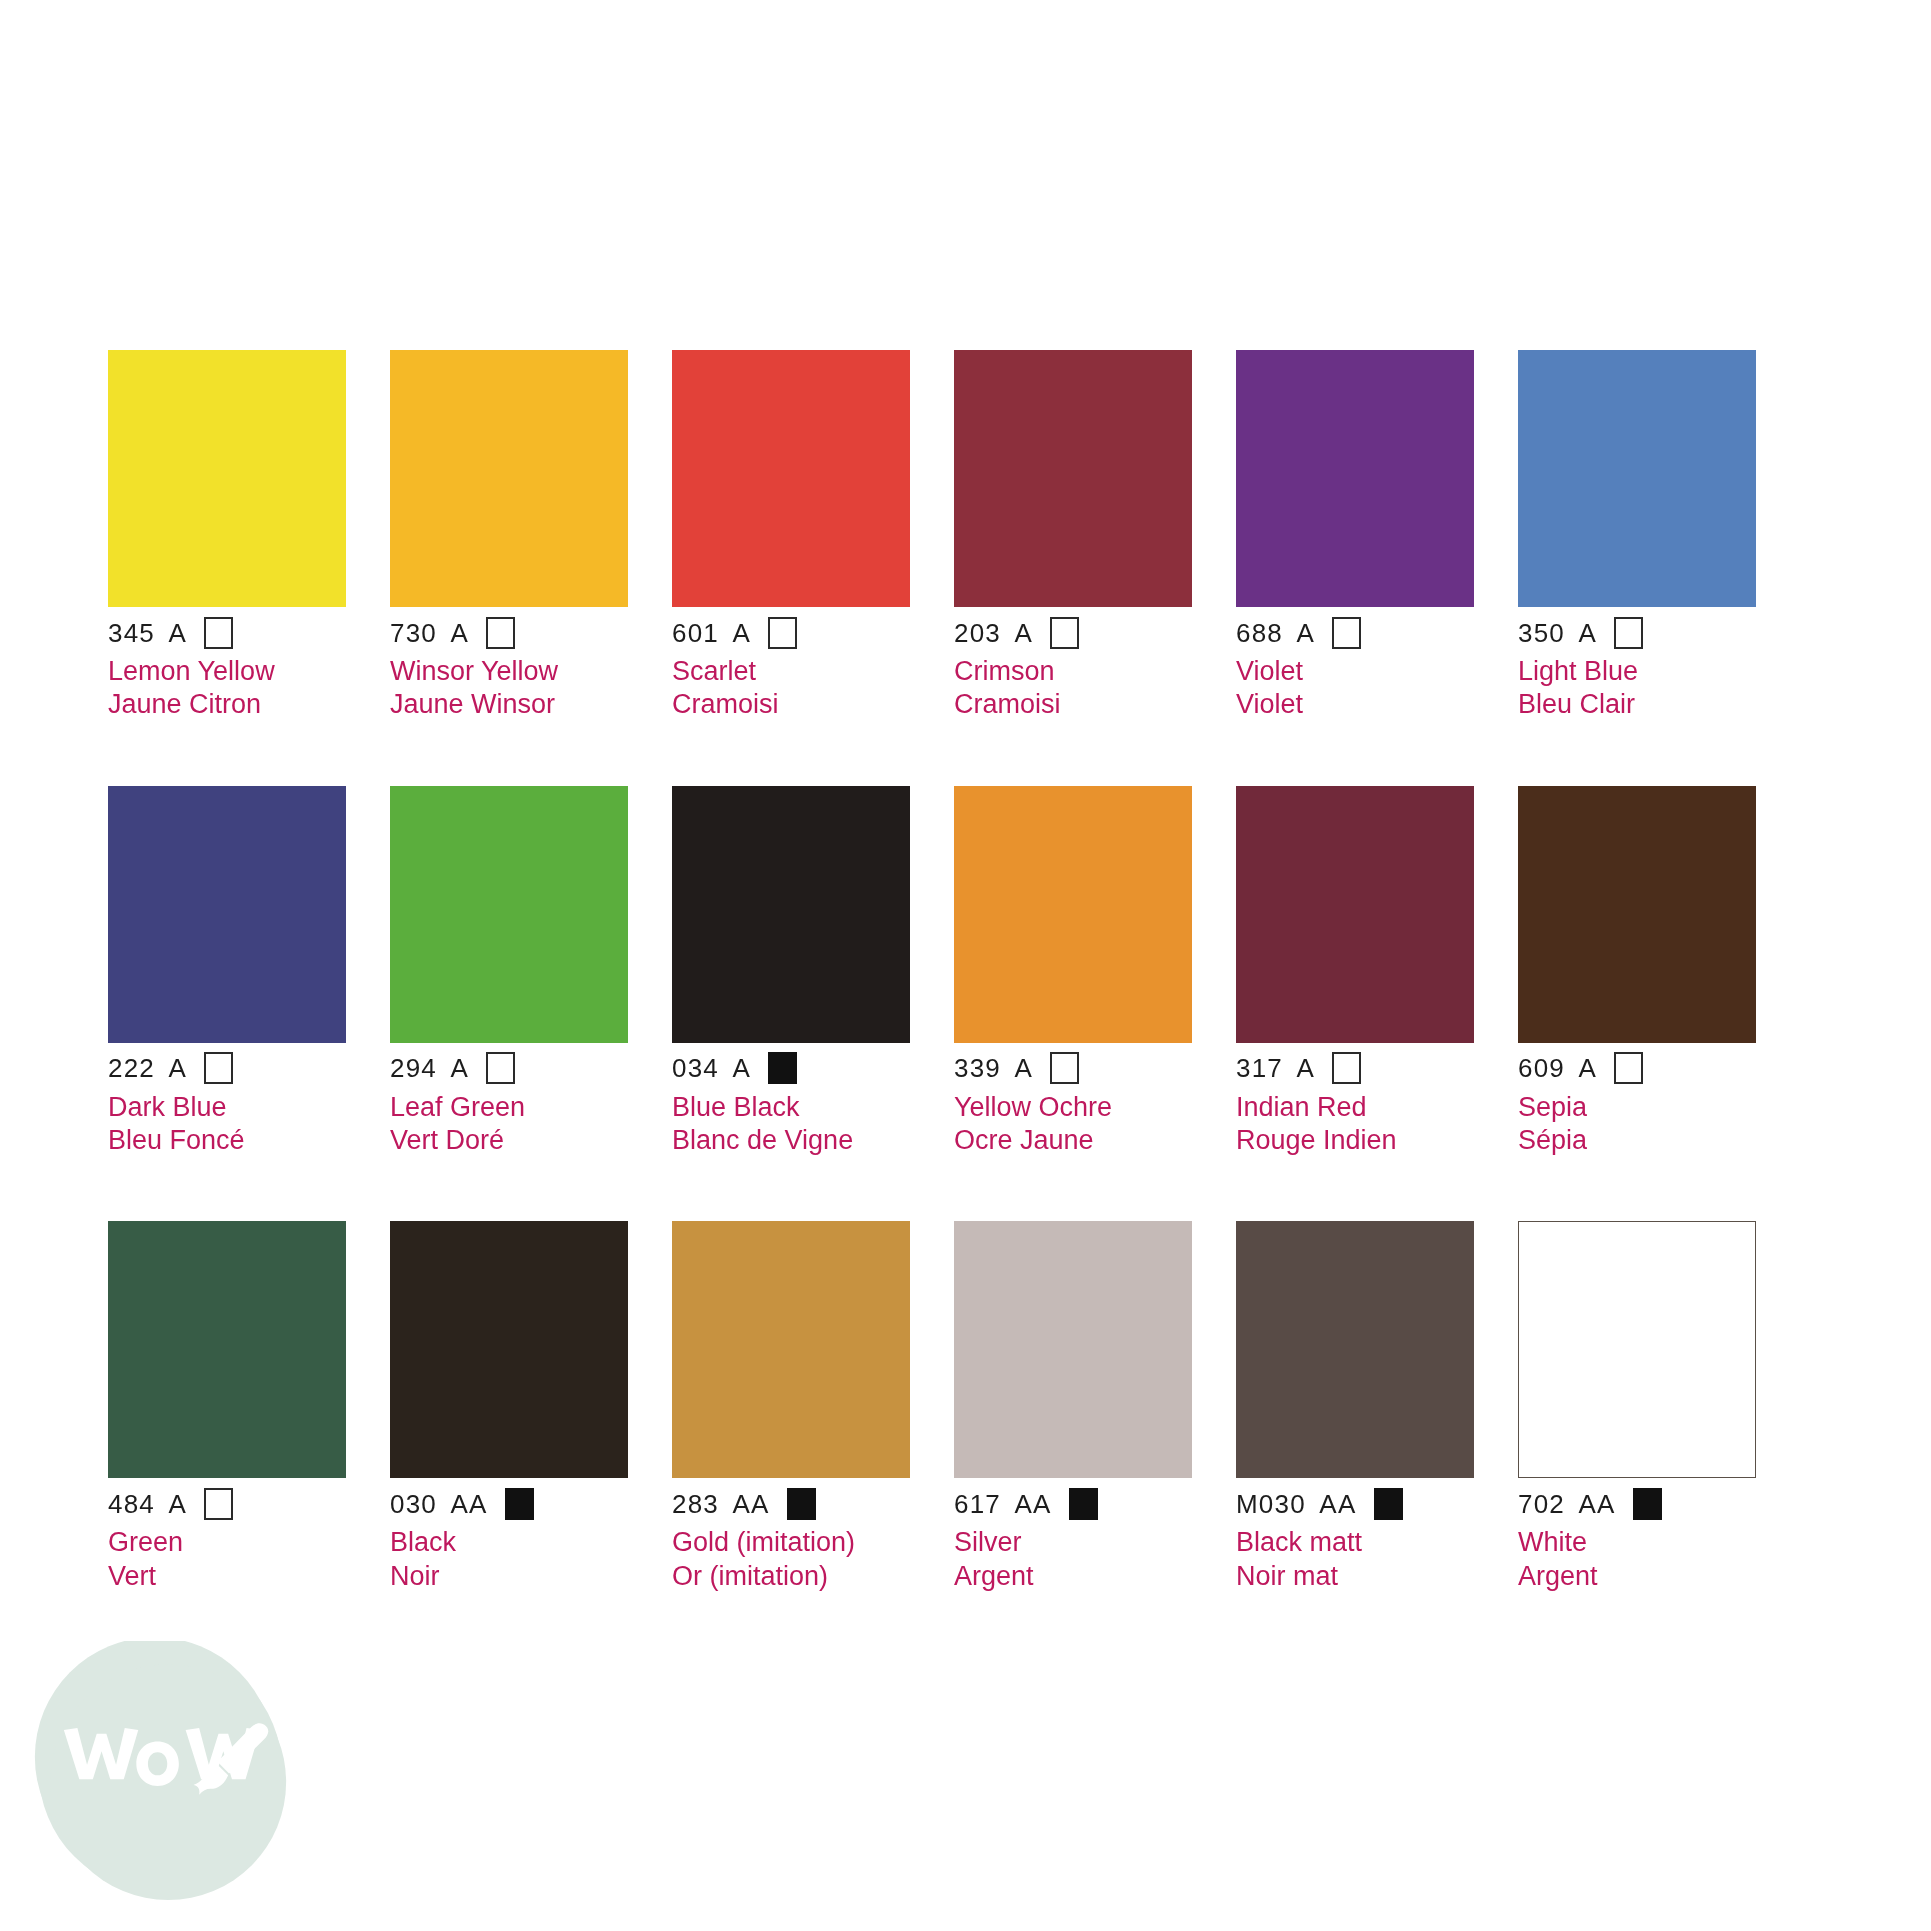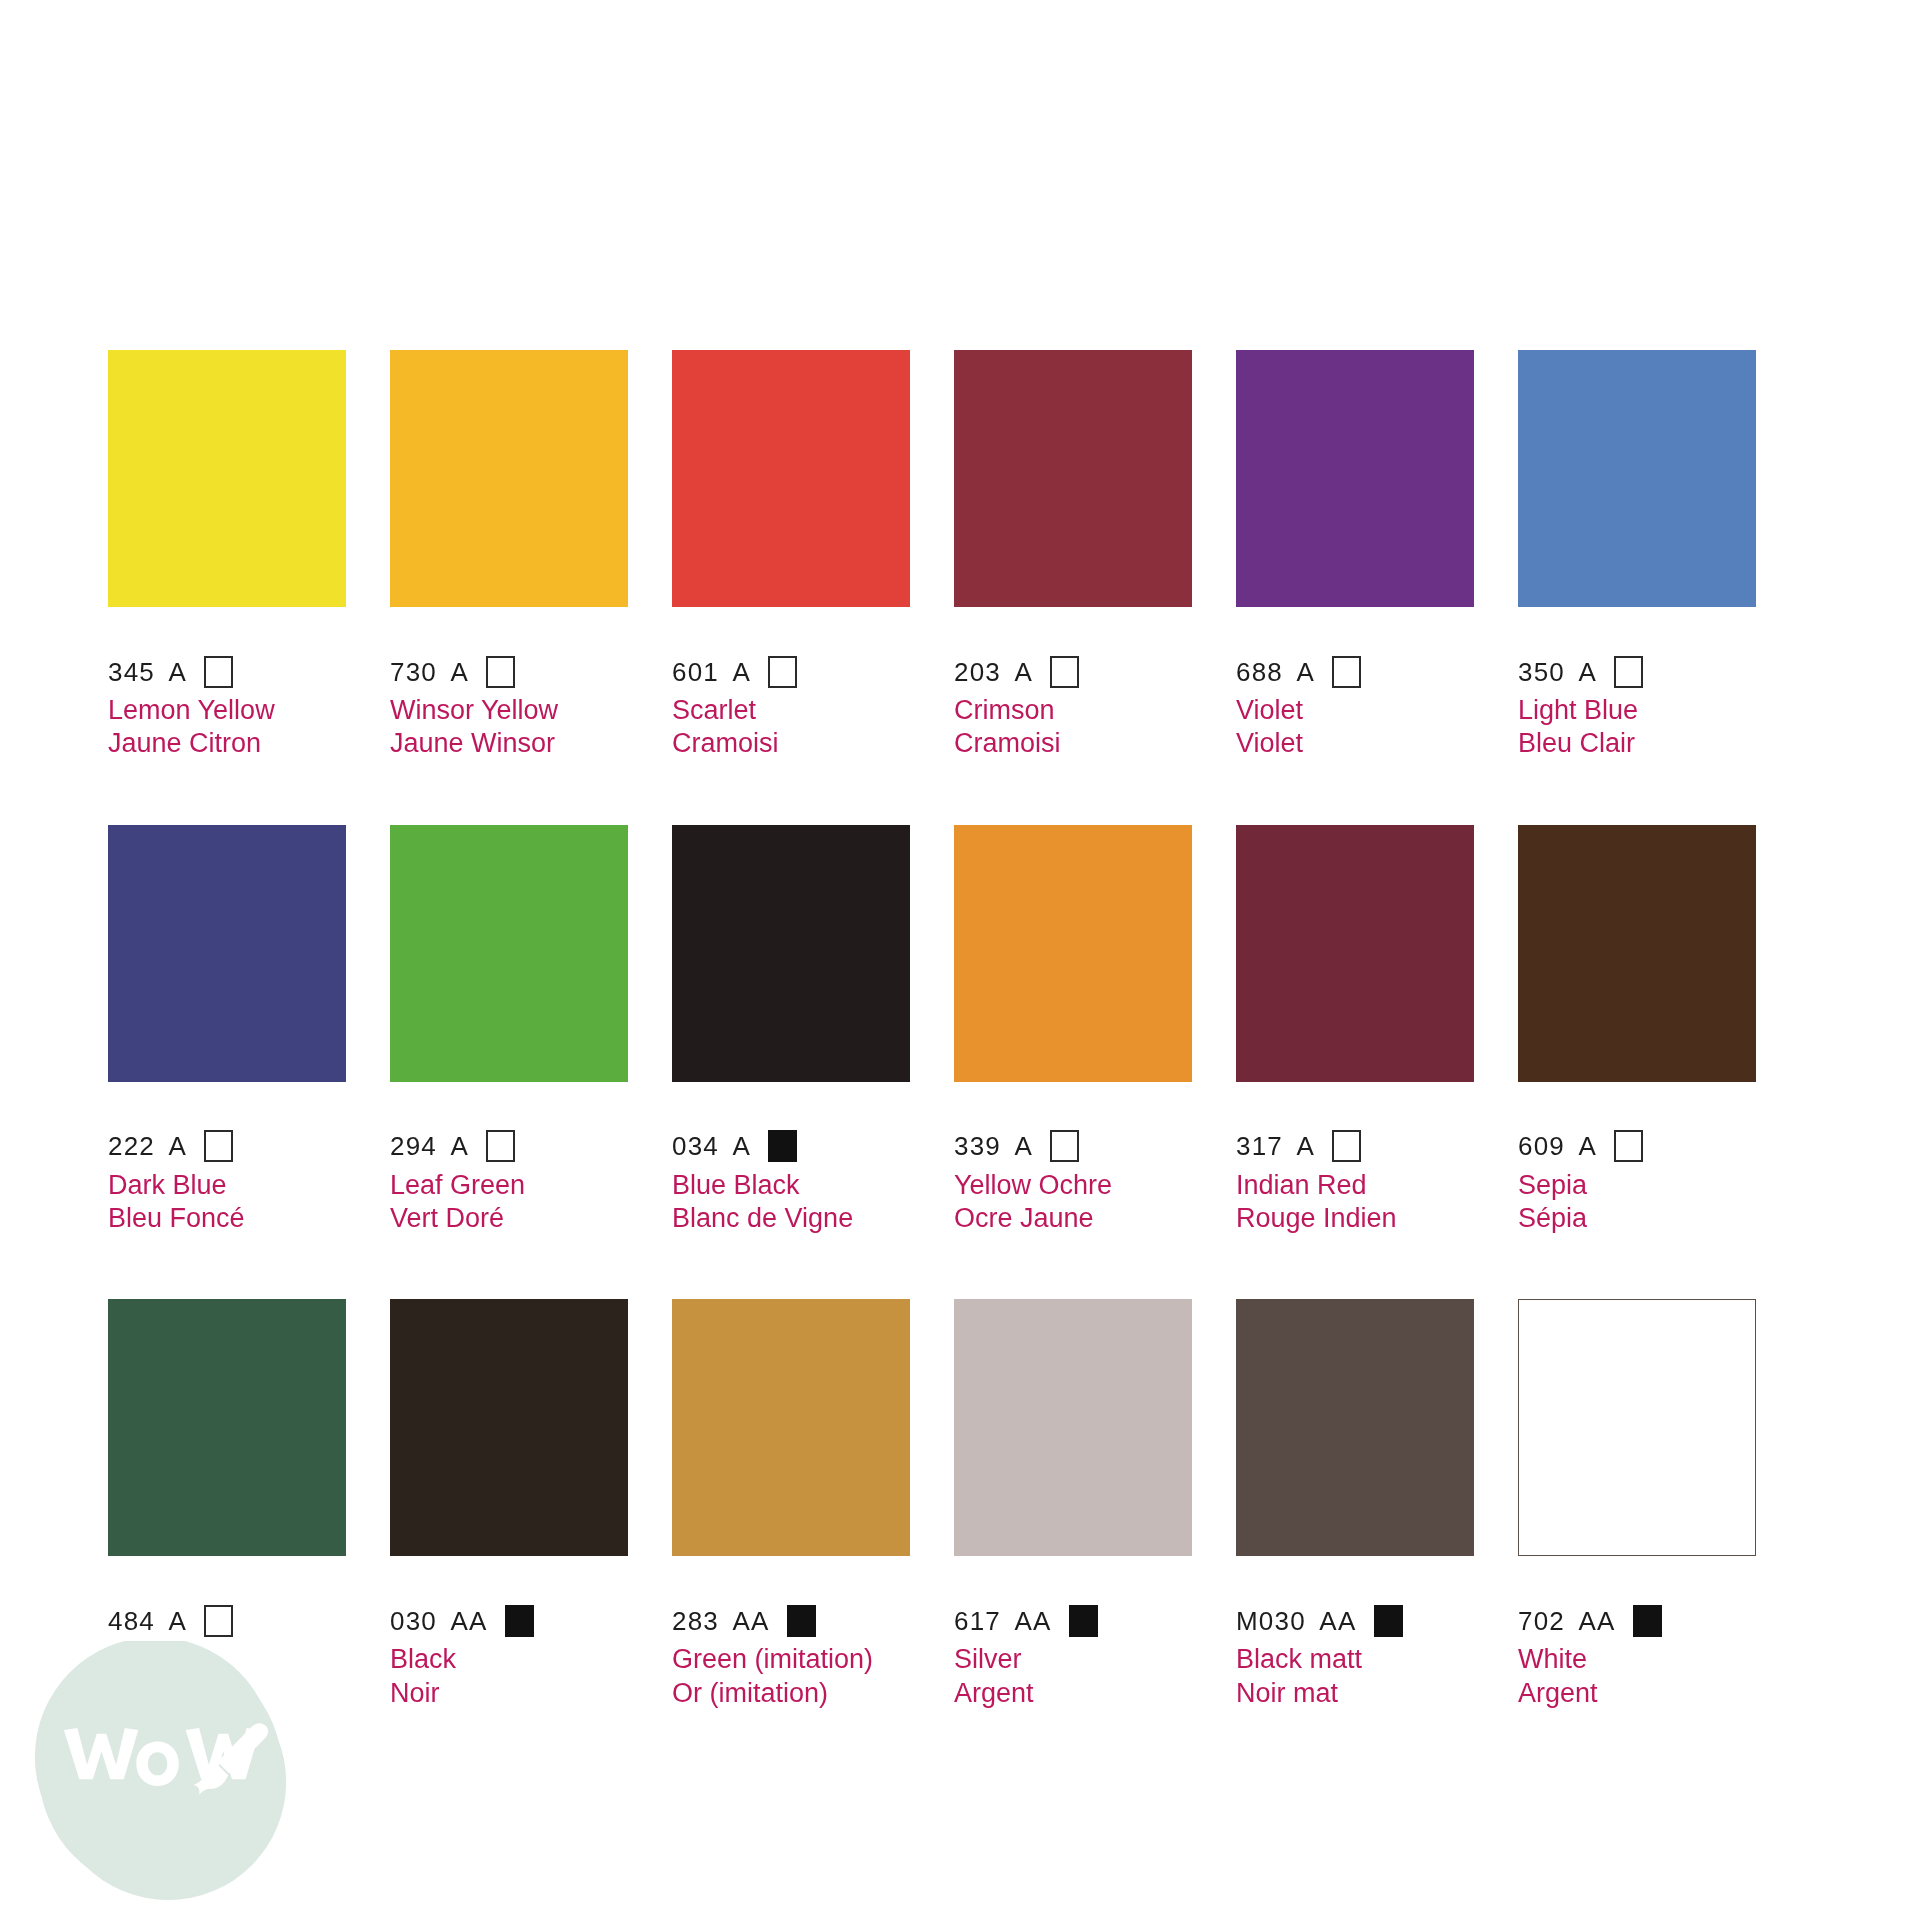--- a/index.html
+++ b/index.html
@@ -42,23 +42,22 @@
   .swatch-chip {
     width: 238px;
     height: 257px;
     box-sizing: border-box;
   }
   .swatch-chip.bordered {
     border: 1.9px solid #5a5048;
   }
 
   .swatch-info {
-    padding-top: 0;
+    padding-top: 9px;
     line-height: 1.0;
-    margin-top: 48px;
   }
 
   .code-line {
     display: flex;
     align-items: center;
     height: 33px;
     margin-bottom: 5.8px;
   }
   .code-text {
     font-size: 26px;
@@ -272,21 +271,21 @@
         </div>
       </div>
       <div class="swatch-cell">
         <div class="swatch-chip" style="background: rgb(199, 146, 64);"></div>
         <div class="swatch-info">
           <div class="code-line">
             <span class="code-text">283</span>
             <span class="code-text" style="margin-left: 13.5px;">AA</span>
             <span class="opacity-box filled"></span>
           </div>
-          <div class="name-en">Green (imitation)</div>
+          <div class="name-en">Gold (imitation)</div>
           <div class="name-fr">Or (imitation)</div>
         </div>
       </div>
       <div class="swatch-cell">
         <div class="swatch-chip" style="background: rgb(197, 186, 183);"></div>
         <div class="swatch-info">
           <div class="code-line">
             <span class="code-text">617</span>
             <span class="code-text" style="margin-left: 13.5px;">AA</span>
             <span class="opacity-box filled"></span>

